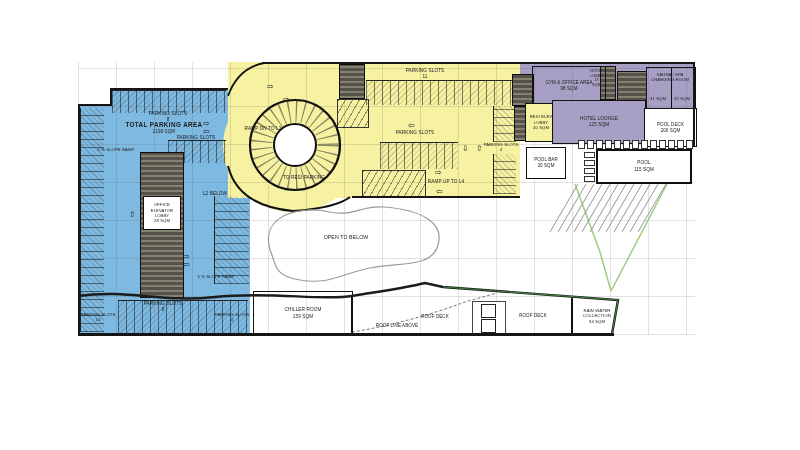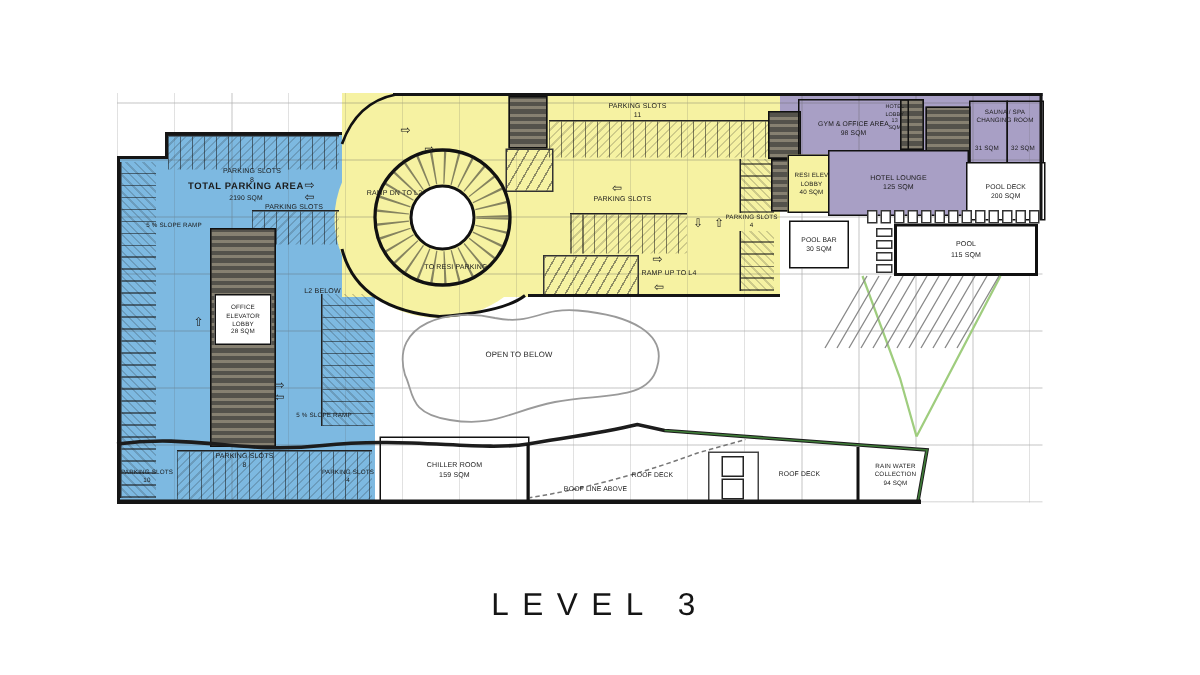--- a/index.html
+++ b/index.html
@@ -283,14 +283,13 @@
   <span class="arrow" style="left:183px;top:261px;">⇦</span>
   <span class="arrow" style="left:129px;top:211px;">⇧</span>
   <span class="arrow" style="left:267px;top:83px;">⇨</span>
   <span class="arrow" style="left:283px;top:96px;">⇨</span>
   <span class="arrow" style="left:408px;top:122px;">⇦</span>
   <span class="arrow" style="left:435px;top:169px;">⇨</span>
   <span class="arrow" style="left:436px;top:188px;">⇦</span>
   <span class="arrow" style="left:462px;top:145px;">⇩</span>
   <span class="arrow" style="left:476px;top:145px;">⇧</span>
 
-  <div class="plan-title">LEVEL 3</div>
 </div>
 
 </body></html>

